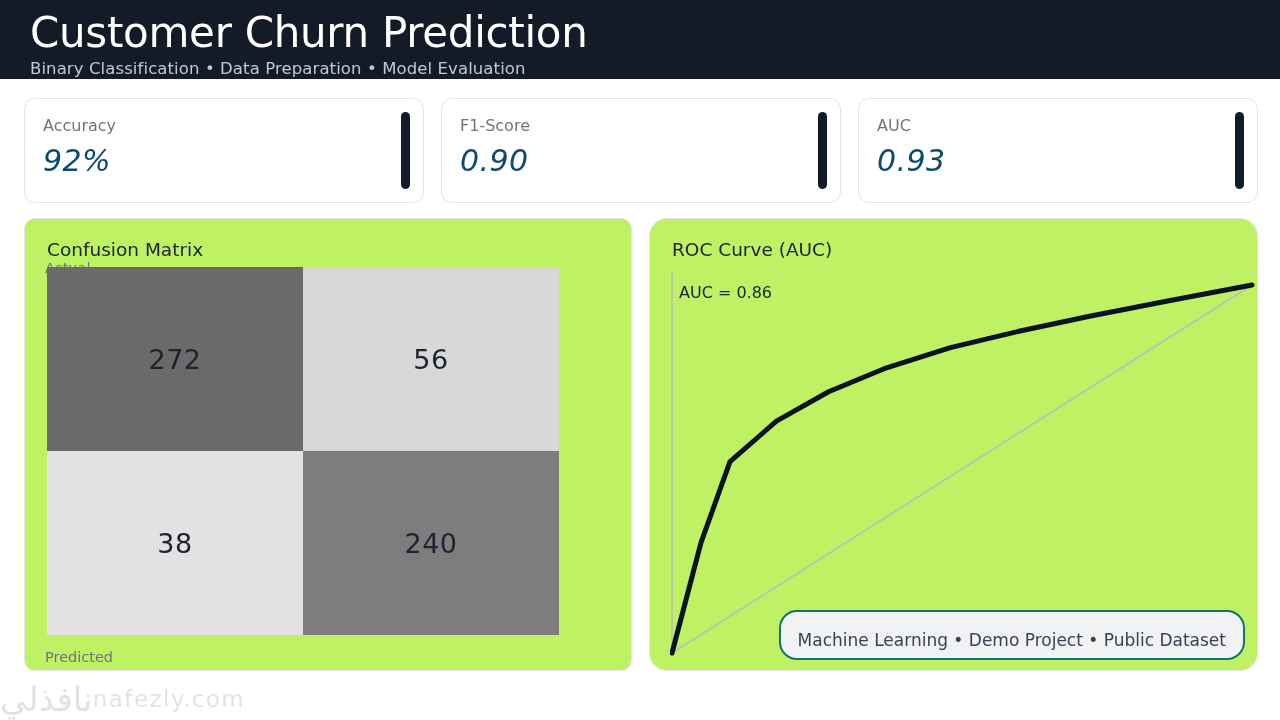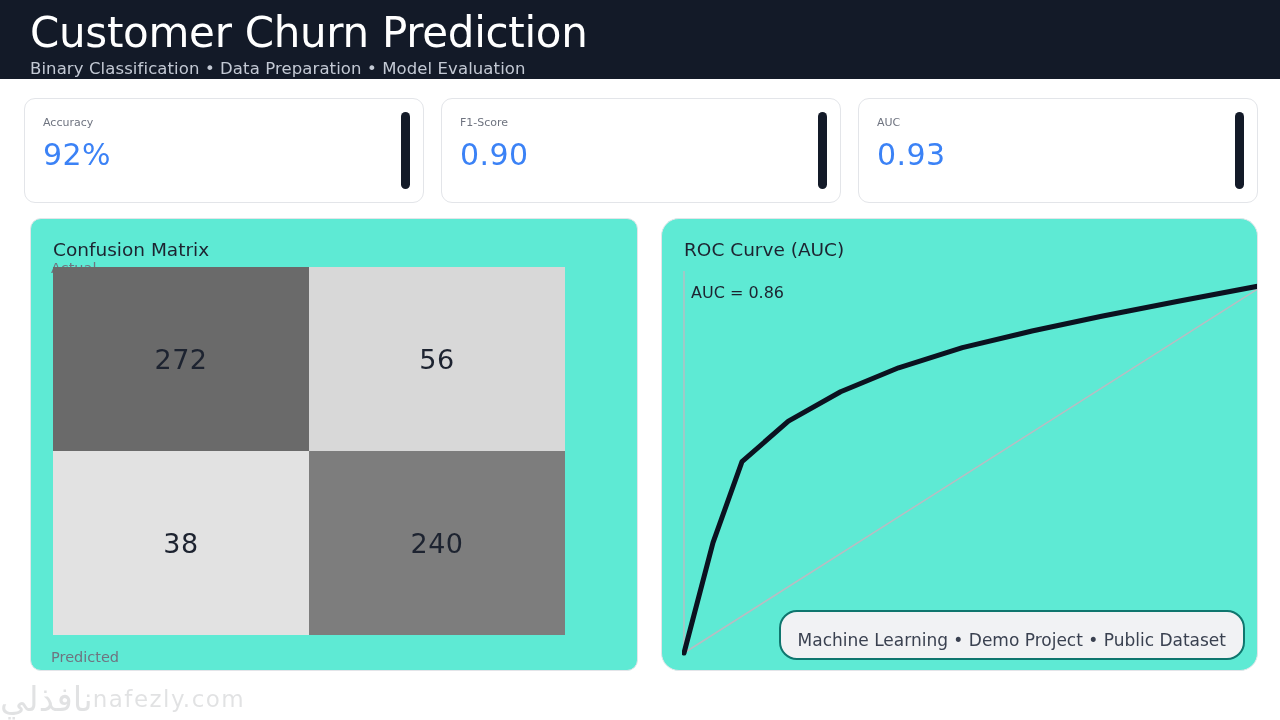--- a/index.html
+++ b/index.html
@@ -51,54 +51,54 @@
     flex: 1;
     height: 105px;
     background: #ffffff;
     border: 1px solid #e3e5e9;
     border-radius: 11px;
     position: relative;
     padding: 17px 20px 0 18px;
   }
   .kpi-label {
     color: #6f7480;
-    font-size: 11px;
+    font-size: 16px;
     font-weight: 400;
   }
   .kpi-value {
-    color: #3b82f6;
+    color: #0c4a6e;
     font-size: 30px;
     font-weight: 400;
     margin-top: 8px;
     letter-spacing: 0.4px;
+    font-style: italic;
   }
   .kpi-bar {
     position: absolute;
     right: 13px;
     top: 13px;
     bottom: 13px;
     width: 9px;
     border-radius: 5px;
     background: #131a28;
   }
 
   
   #panels-row {
     display: flex;
     gap: 17px;
     padding: 15px 22px 0 24px;
     height: 468px;
   }
   .panel {
-    background: #5eead4;
+    background: #bef264;
     border: 1px solid #e3e5e9;
     border-radius: 11px;
     position: relative;
     overflow: hidden;
-    margin-left: 6px;
   }
   #panel-confusion { width: 608px; }
   #panel-roc { flex: 1; border-radius: 18px; }
 
   .panel-title {
     position: absolute;
     top: 20px;
     left: 22px;
     font-size: 18.5px;
     color: #1d2330;

